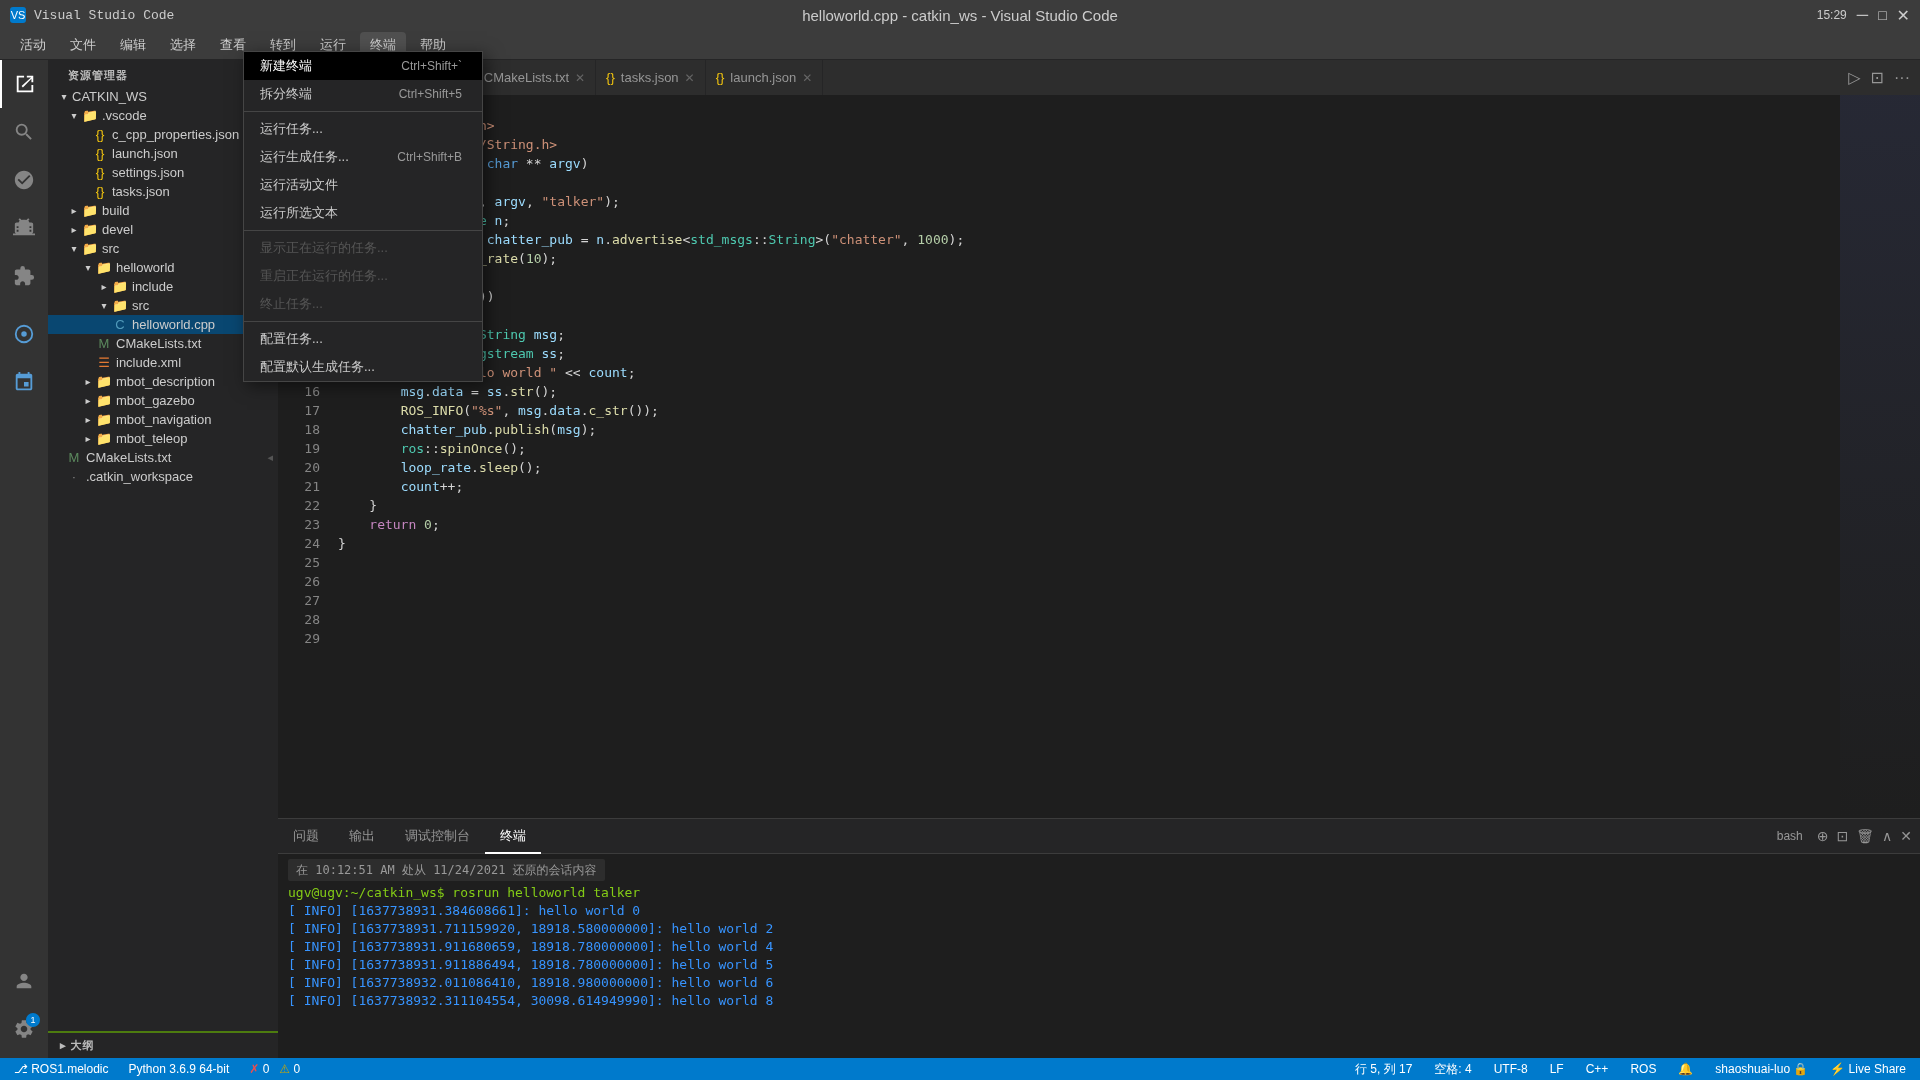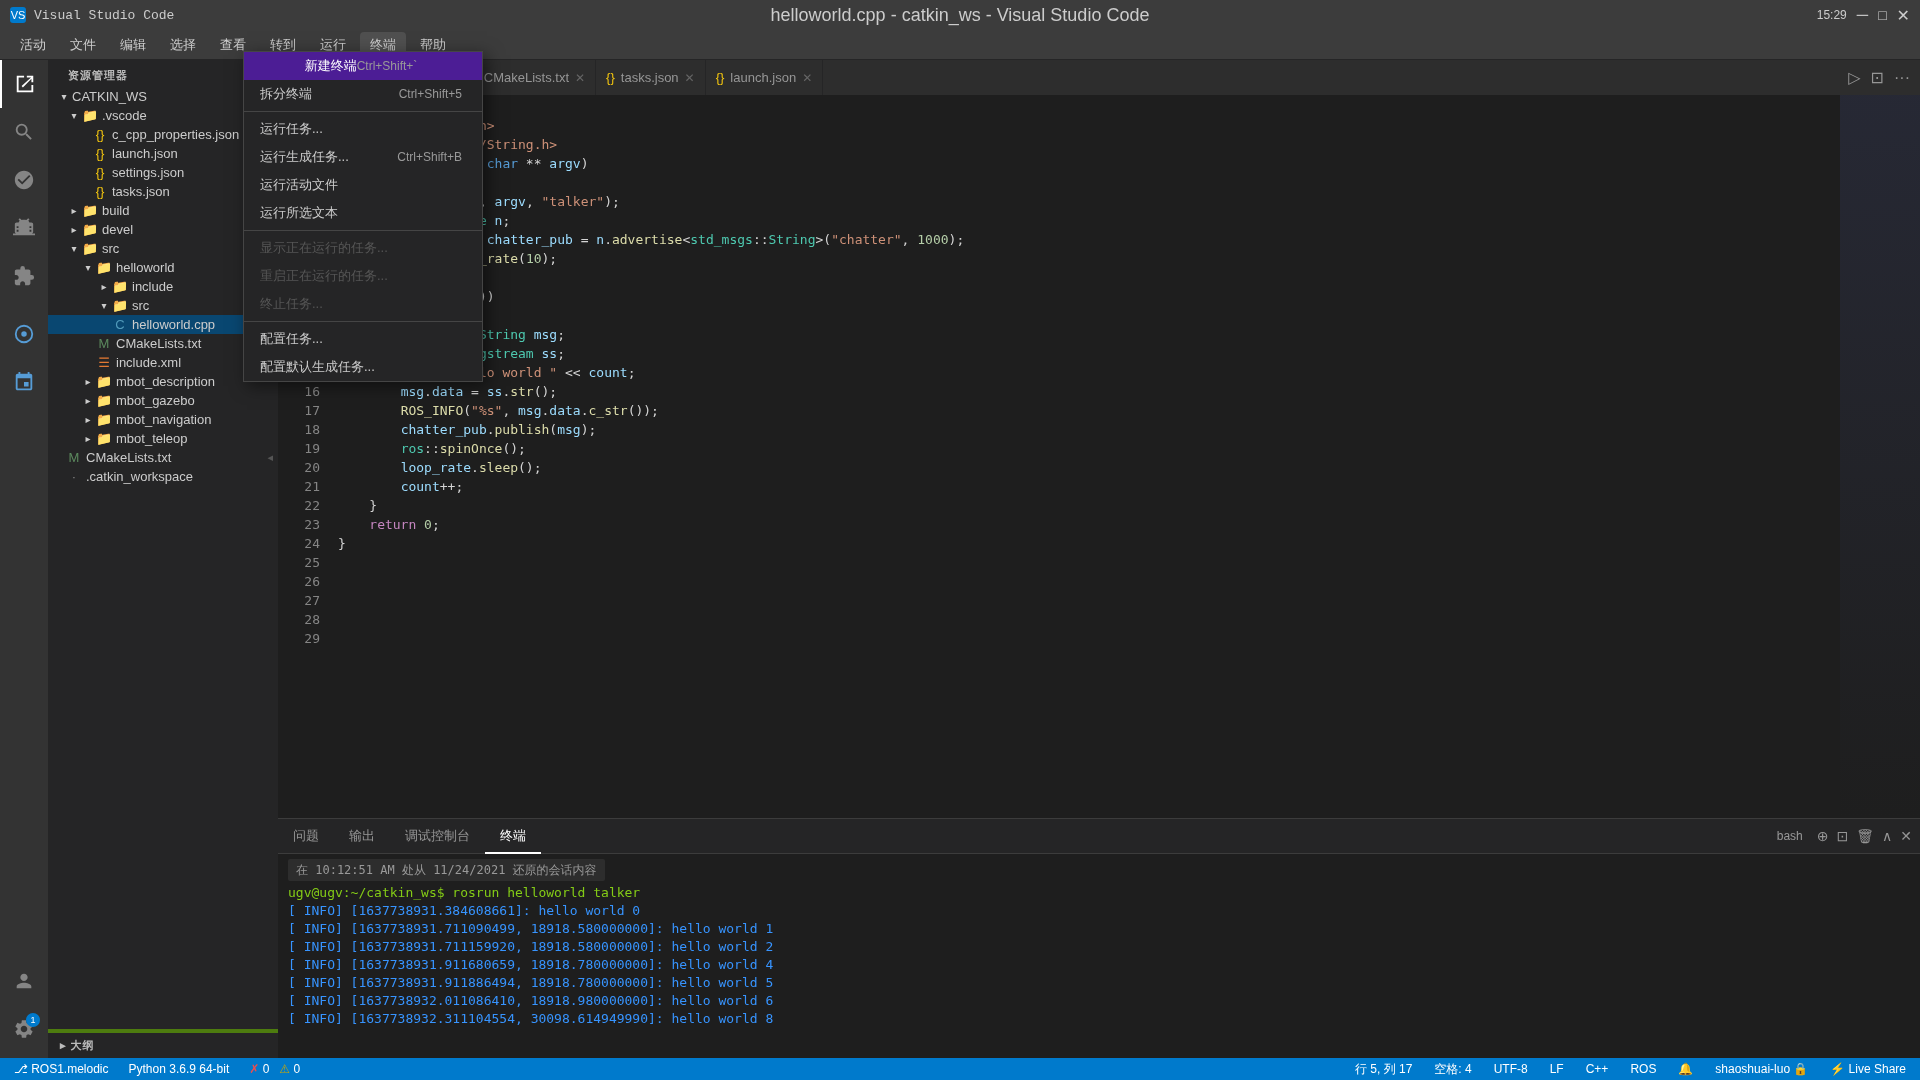--- a/index.html
+++ b/index.html
@@ -346,39 +346,38 @@
       cursor: pointer;
       color: #cccccc;
       justify-content: space-between;
     }
     .ctx-item.disabled { color: #555; cursor: default; }
     .ctx-separator { height: 1px; background: #454545; margin: 3px 0; }
     .ctx-shortcut { color: #999; font-size: 12px; }
 
     
     .ctx-item-highlight {
-      background: #4c1d95;
+      background: #000000;
       color: #ffffff;
-      justify-content: center;
     }
 
     
     ::-webkit-scrollbar { width: 6px; height: 6px; }
     ::-webkit-scrollbar-track { background: transparent; }
     ::-webkit-scrollbar-thumb { background: #424242; border-radius: 3px; }
   </style>
 </head>
 <body>
 
 <div class="title-bar">
   <div class="title-bar-left">
     <div style="width:16px;height:16px;background:#007acc;border-radius:3px;display:inline-block;font-size:11px;color:white;text-align:center;line-height:16px;">VS</div>
     <span style="font-size:13px;color:#ccc;font-family:Liberation Mono, monospace;">Visual Studio Code</span>
   </div>
-  <span style="font-size:18px;color:#ccc;">helloworld.cpp - catkin_ws - Visual Studio Code</span>
+  <span style="font-size:15px;color:#ccc;">helloworld.cpp - catkin_ws - Visual Studio Code</span>
   <div class="title-bar-right">
     <span>15:29</span>
     <span style="cursor:pointer;font-size:16px;">─</span>
     <span style="cursor:pointer;font-size:14px;">□</span>
     <span style="cursor:pointer;font-size:16px;">✕</span>
   </div>
 </div>
 
 <div class="menu-bar">
   <div class="menu-item">活动</div>
@@ -561,21 +560,21 @@
         <span style="margin-left:auto;padding-right:5px;font-size:11px;color:#555;">◂</span>
       </div>
 
       <div class="tree-item" style="padding-left:18px;">
         <span class="tree-icon" style="color:#858585;">·</span>
         <span class="tree-label">.catkin_workspace</span>
       </div>
 
     </div>
 
-    <div style="padding:5px 12px;font-size:11px;font-weight:700;color:#bbbbbb;letter-spacing:1px;border-top:4px solid #4d7c0f;cursor:pointer;margin-top:10px;">
+    <div style="padding:5px 12px;font-size:11px;font-weight:700;color:#bbbbbb;letter-spacing:1px;border-top:2px solid #4d7c0f;cursor:pointer;margin-top:10px;">
       <span>▸</span> 大纲
     </div>
   </div>
 
   <div class="editor-area">
 
     <div class="tab-bar">
       <div class="tab">
         <span style="color:#f1c40f;">{}</span>
         <span>c_cpp_properties.json</span>
@@ -748,21 +747,20 @@
           <span class="panel-tab-btn">∧</span>
           <span class="panel-tab-btn">✕</span>
         </div>
       </div>
       <div class="terminal-content">
         <div>
           <span class="terminal-session-banner">在 10:12:51 AM 处从 11/24/2021 还原的会话内容</span>
         </div>
         <div class="terminal-cmd">ugv@ugv:~/catkin_ws$ rosrun helloworld talker</div>
         <div class="terminal-info">[ INFO] [1637738931.384608661]: hello world 0</div>
-        <div class="terminal-info">[ INFO] [1637738931.711090499, 18918.580000000]: hello world 1</div>
         <div class="terminal-info">[ INFO] [1637738931.711159920, 18918.580000000]: hello world 2</div>
         <div class="terminal-info">[ INFO] [1637738931.911680659, 18918.780000000]: hello world 4</div>
         <div class="terminal-info">[ INFO] [1637738931.911886494, 18918.780000000]: hello world 5</div>
         <div class="terminal-info">[ INFO] [1637738932.011086410, 18918.980000000]: hello world 6</div>
         <div class="terminal-info">[ INFO] [1637738932.311104554, 30098.614949990]: hello world 8</div>
       </div>
     </div>
 
   </div>
 </div>

